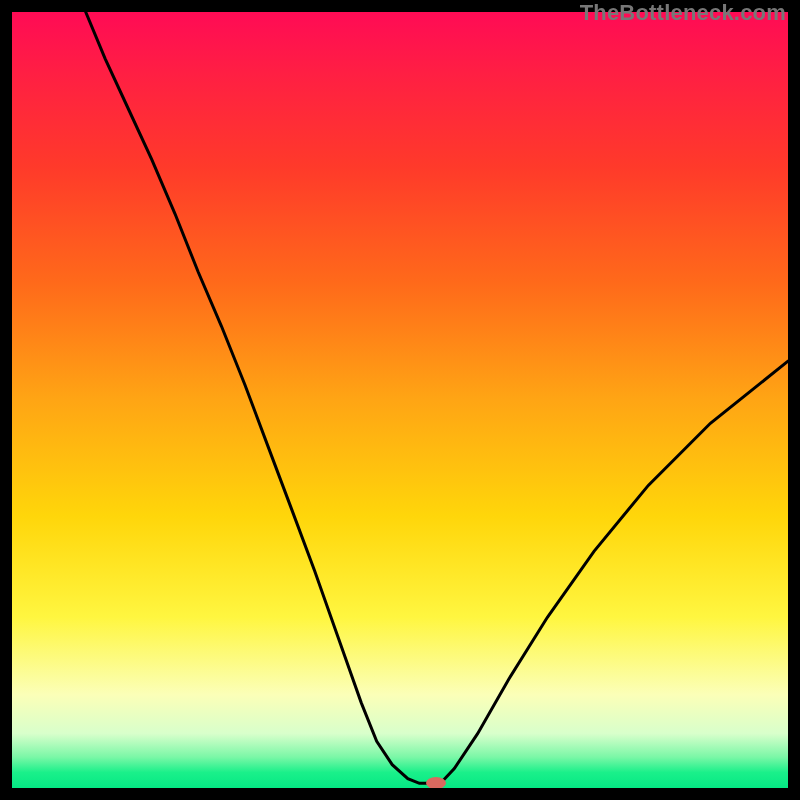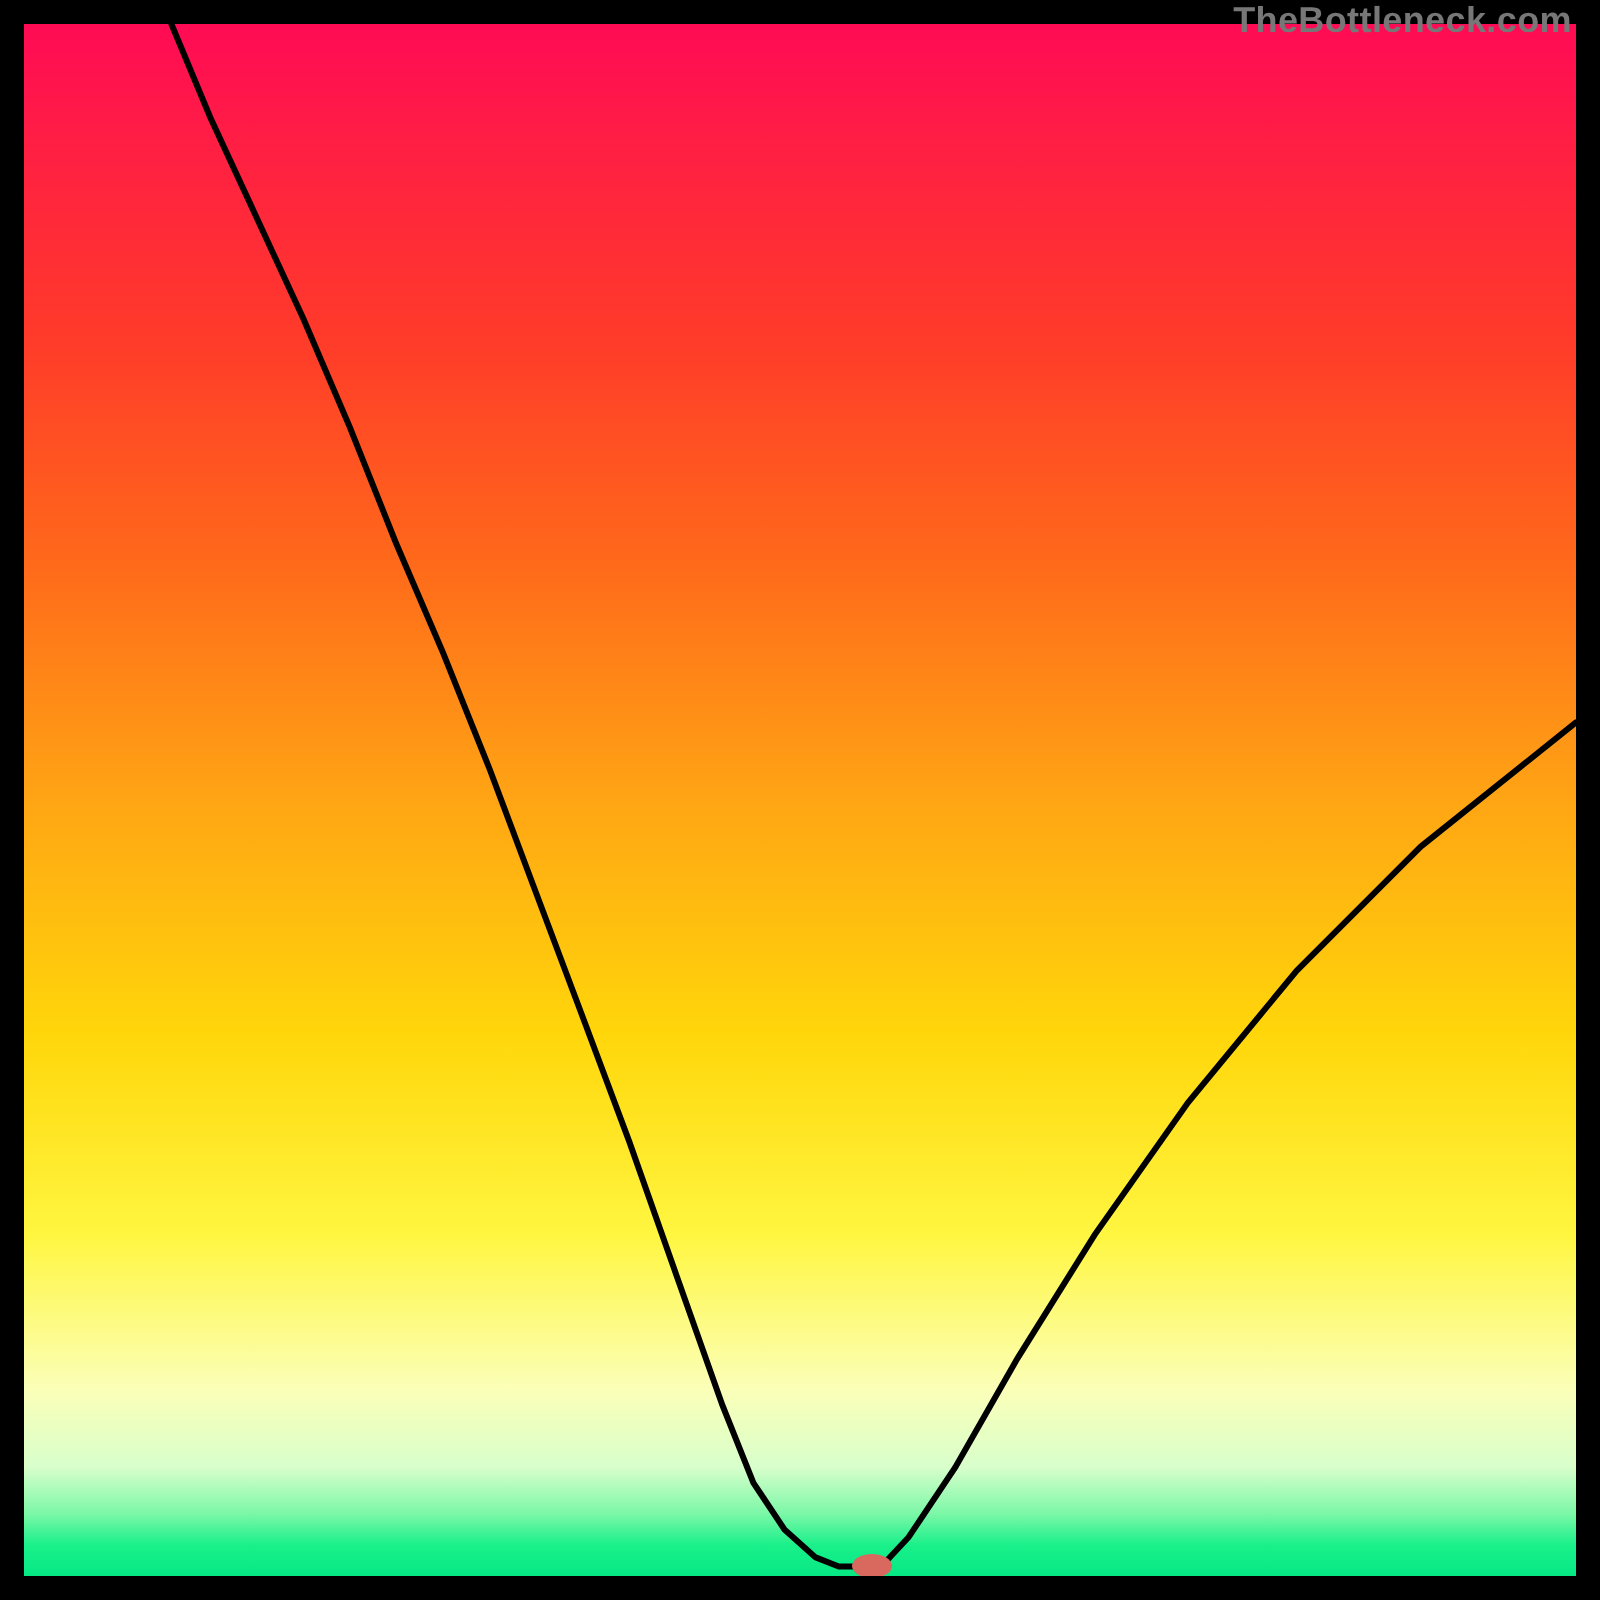--- a/index.html
+++ b/index.html
@@ -46,21 +46,21 @@
   .curve {
     position: absolute;
     left: 0; top: 0;
     pointer-events: none;
   }
   .watermark {
     position: absolute;
     top: 0px;
     right: 14px;
     font-family: Arial, Helvetica, sans-serif;
-    font-size: 18px;
+    font-size: 22px;
     font-weight: 600;
     letter-spacing: 0.2px;
     color: #777;
     user-select: none;
   }
 </style>
 </head>
 <body>
 
 <div class="stage">

